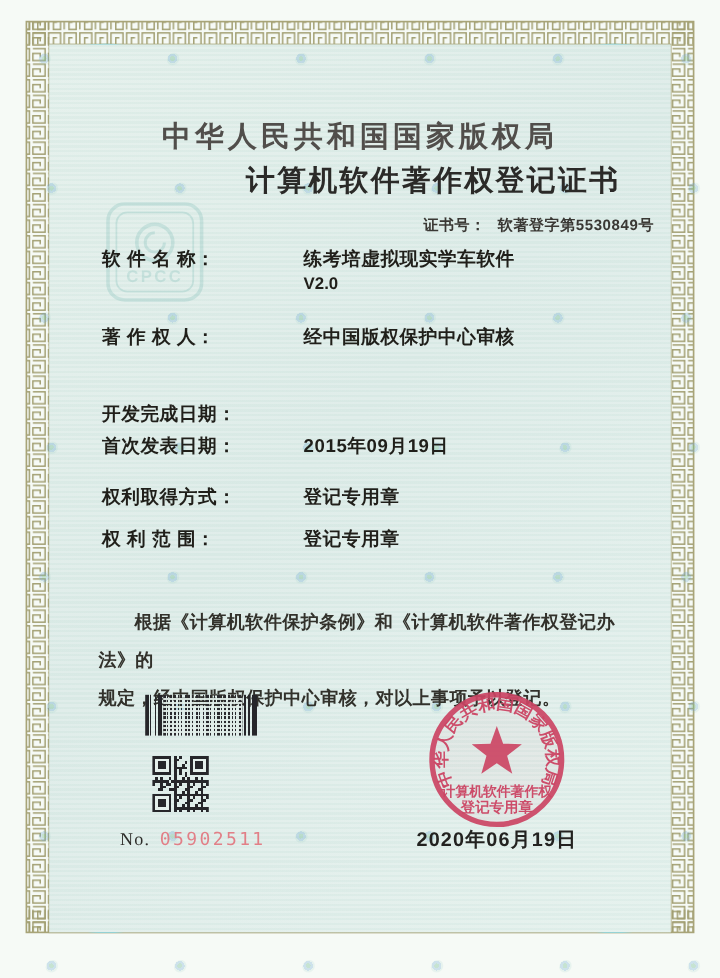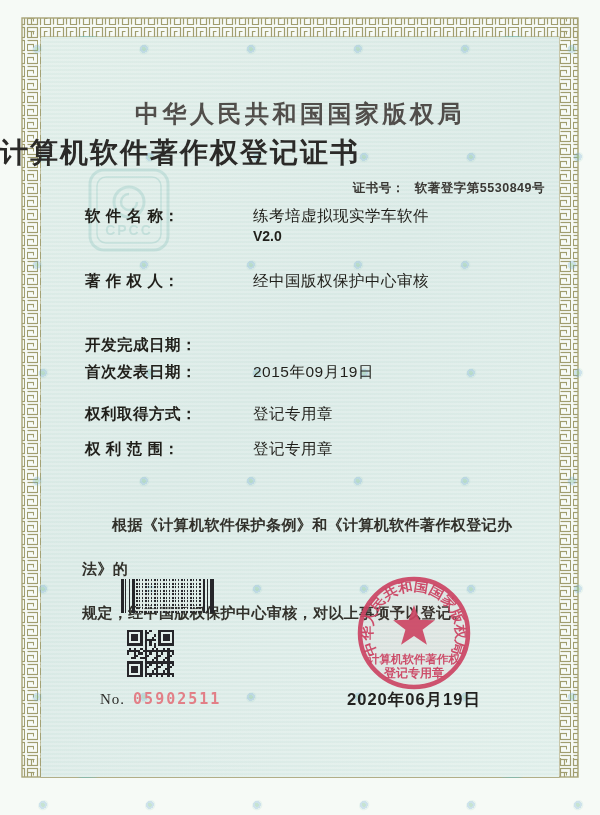--- a/index.html
+++ b/index.html
@@ -23,55 +23,55 @@
     pointer-events:none;
   }
   .content{position:absolute;left:0;top:0;width:600px;height:815px;z-index:3;}
   
   .authority{
     position:absolute;left:0;top:98px;width:600px;text-align:center;
     font-family:"Liberation Serif","DejaVu Serif",serif;
     font-size:24px;font-weight:600;letter-spacing:3.5px;color:#514e4b;
   }
   .cert-title{
-    position:absolute;left:0;top:134px;width:517px;text-align:left;
+    position:absolute;left:0;top:134px;width:517px;text-align:right;
     font-family:"Liberation Serif","DejaVu Serif",serif;
-    font-size:28px;font-weight:bold;letter-spacing:2px;color:#2b2a28;
+    font-size:24px;font-weight:bold;letter-spacing:2px;color:#2b2a28;
   }
   .cert-no-line{
     position:absolute;left:0;top:180px;width:545px;text-align:right;
     font-size:12.5px;font-weight:bold;color:#3a3834;letter-spacing:.5px;
   }
   .cert-no-line .lbl{margin-right:10px;text-align:right;}
   .field-row{position:absolute;left:85px;width:460px;display:flex;}
   .field-label{width:168px;font-size:15.5px;font-weight:bold;color:#201f1a;letter-spacing:.5px;flex:none;}
-  .field-value{font-size:15.5px;font-weight:normal;color:#201f1a;letter-spacing:.5px;}
+  .field-value{font-size:15.5px;font-weight:bold;color:#201f1a;letter-spacing:.5px;}
   .value2{position:absolute;left:253px;top:228px;font-size:14px;font-weight:bold;color:#201f1a;}
   .statement{
     position:absolute;left:82px;top:503px;width:452px;
-    font-size:15px;font-weight:600;color:#32312b;letter-spacing:.4px;line-height:44px;
+    font-size:15px;font-weight:600;color:#32312b;letter-spacing:.4px;line-height:32px;
   }
   .statement .ln1{text-indent:2em;}
   
   .pdf417{position:absolute;left:121px;top:579px;width:94px;height:34px;}
   .pdf417 .b-left{position:absolute;left:0;top:0;bottom:0;width:15px;
     background:linear-gradient(90deg,#26262a 0 3px,transparent 3px 4px,#26262a 4px 5px,transparent 5px 8px,#26262a 8px 9px,transparent 9px 11px,#26262a 11px 14px,transparent 14px);}
   .pdf417 .b-right{position:absolute;right:0;top:0;bottom:0;width:13px;
     background:linear-gradient(90deg,transparent 0 1px,#26262a 1px 3px,transparent 3px 5px,#26262a 5px 6px,transparent 6px 8px,#26262a 8px 12px,transparent 12px);}
   .pdf417 .b-mid{position:absolute;left:15px;right:13px;top:0;bottom:0;
     background:
       repeating-linear-gradient(0deg, transparent 0 2px, rgba(226,238,233,.92) 2px 3.5px),
       repeating-linear-gradient(90deg,#2a2a2e 0 2px,transparent 2px 3px,#2a2a2e 3px 4px,transparent 4px 6px,#2a2a2e 6px 7px,transparent 7px 9px);}
   
   .qr{position:absolute;left:127px;top:628px;}
   
   .serial{position:absolute;left:100px;top:690px;font-size:15px;color:#2e2d2a;
     font-family:"Liberation Serif","DejaVu Serif",serif;letter-spacing:1px;}
   .serial .digits{font-family:"DejaVu Sans Mono","Liberation Mono",monospace;
-    color:#e27f87;font-size:15px;letter-spacing:2px;margin-left:8px;font-weight:700;}
+    color:#e27f87;font-size:15px;letter-spacing:2px;margin-left:8px;font-weight:400;}
   .issue-date{position:absolute;left:339px;top:689px;width:150px;text-align:center;
     font-size:16.5px;font-weight:bold;color:#232220;letter-spacing:1px;}
   
   .seal{position:absolute;left:356px;top:575px;width:116px;height:116px;}
   .seal svg{overflow:visible;}
   .seal-text{font-family:"Liberation Sans","DejaVu Sans",sans-serif;font-weight:bold;}
   
   .cpcc{position:absolute;left:88px;top:168px;opacity:.17;}
 </style>
 </head>

